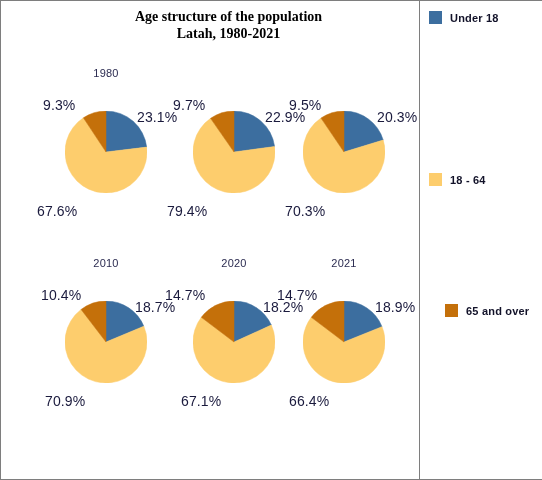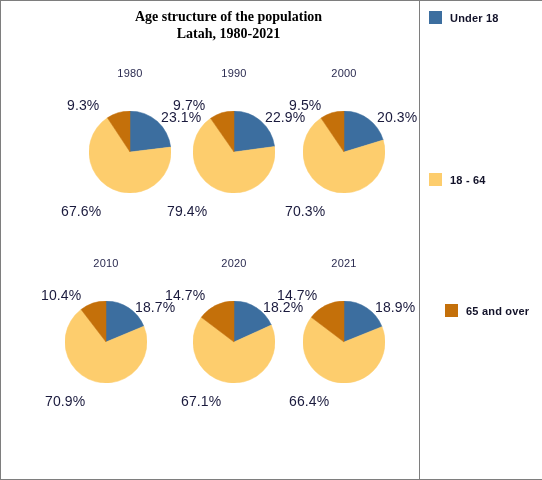--- a/index.html
+++ b/index.html
@@ -90,48 +90,46 @@
 <body>
 
 <div id="root">
 
   <div id="chart-panel">
 
     <div id="chart-title">Age structure of the population
 Latah, 1980-2021</div>
 
     <div id="pies">
-        <div class="pie-cell" style="left: 30px; top: 66px; margin-left: 24px;">
+        <div class="pie-cell" style="left: 30px; top: 66px;">
           <div class="pie-year">1980</div>
           <div class="pie-wrap">
             <svg width="82" height="82" viewBox="0 0 82 82">
               <path d="M 41 41 L 41.000 0.000 A 41 41 0 0 1 81.708 36.117 Z" fill="#3c6e9f" stroke="#3c6e9f" stroke-width="0.5"></path>
               <path d="M 41 41 L 81.708 36.117 A 41 41 0 1 1 18.383 6.803 Z" fill="#fdcd6d" stroke="#fdcd6d" stroke-width="0.5"></path>
               <path d="M 41 41 L 18.383 6.803 A 41 41 0 0 1 41.000 0.000 Z" fill="#c4700a" stroke="#c4700a" stroke-width="0.5"></path>
             </svg>
           </div>
           <div class="pct" style="left: 106px; top: 42px;">23.1%</div>
           <div class="pct" style="left: 6px; top: 136px;">67.6%</div>
           <div class="pct" style="left: 12px; top: 30px;">9.3%</div>
         </div>
         <div class="pie-cell" style="left: 158px; top: 66px;">
-          <div class="pie-year">1990</div>
           <div class="pie-wrap">
             <svg width="82" height="82" viewBox="0 0 82 82">
               <path d="M 41 41 L 41.000 0.000 A 41 41 0 0 1 81.636 35.547 Z" fill="#3c6e9f" stroke="#3c6e9f" stroke-width="0.5"></path>
               <path d="M 41 41 L 81.636 35.547 A 41 41 0 1 1 17.551 7.368 Z" fill="#fdcd6d" stroke="#fdcd6d" stroke-width="0.5"></path>
               <path d="M 41 41 L 17.551 7.368 A 41 41 0 0 1 41.000 0.000 Z" fill="#c4700a" stroke="#c4700a" stroke-width="0.5"></path>
             </svg>
           </div>
           <div class="pct" style="left: 106px; top: 42px;">22.9%</div>
           <div class="pct" style="left: 8px; top: 136px;">79.4%</div>
           <div class="pct" style="left: 14px; top: 30px;">9.7%</div>
         </div>
         <div class="pie-cell" style="left: 268px; top: 66px;">
-          <div class="pie-year">2000</div>
           <div class="pie-wrap">
             <svg width="82" height="82" viewBox="0 0 82 82">
               <path d="M 41 41 L 41.000 0.000 A 41 41 0 0 1 80.210 29.018 Z" fill="#3c6e9f" stroke="#3c6e9f" stroke-width="0.5"></path>
               <path d="M 41 41 L 80.210 29.018 A 41 41 0 1 1 17.975 7.076 Z" fill="#fdcd6d" stroke="#fdcd6d" stroke-width="0.5"></path>
               <path d="M 41 41 L 17.975 7.076 A 41 41 0 0 1 41.000 0.000 Z" fill="#c4700a" stroke="#c4700a" stroke-width="0.5"></path>
             </svg>
           </div>
           <div class="pct" style="left: 108px; top: 42px;">20.3%</div>
           <div class="pct" style="left: 16px; top: 136px;">70.3%</div>
           <div class="pct" style="left: 20px; top: 30px;">9.5%</div>

